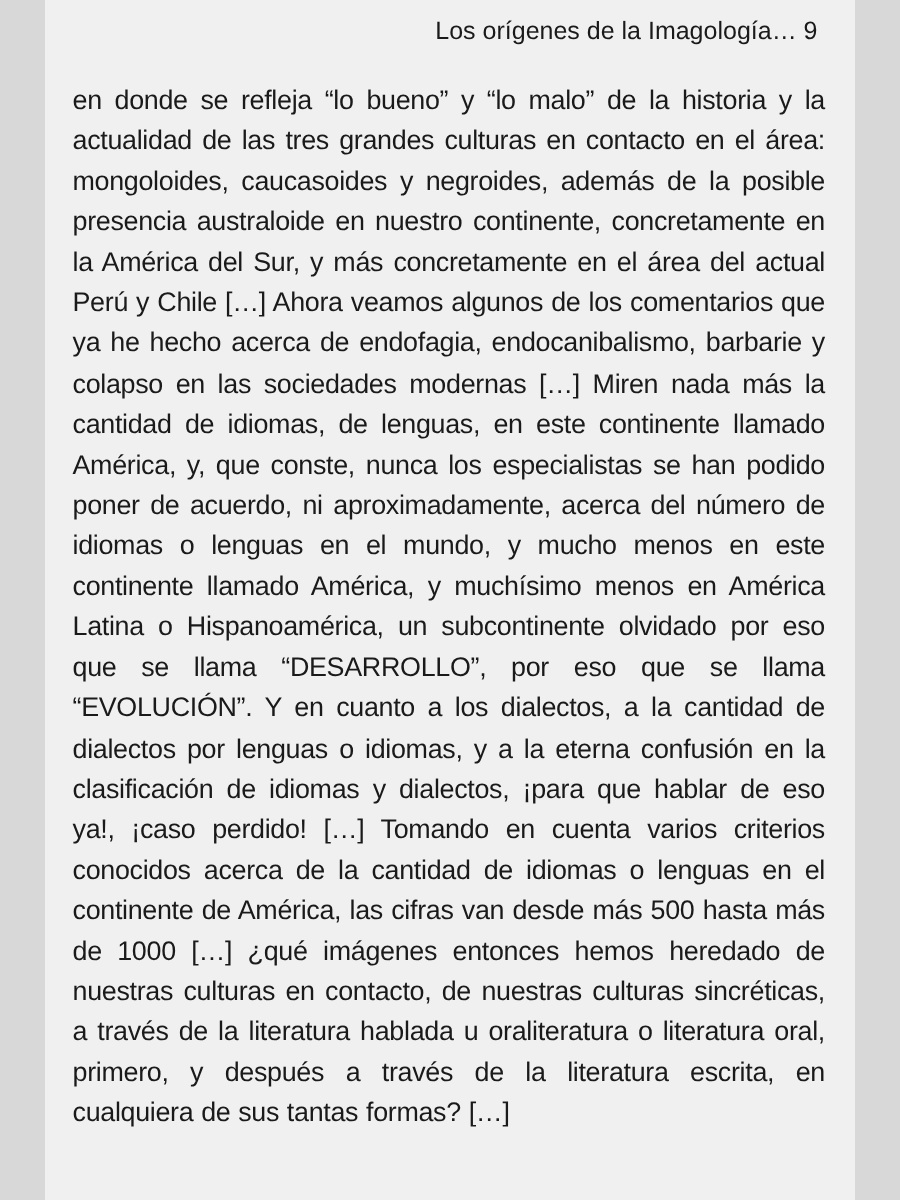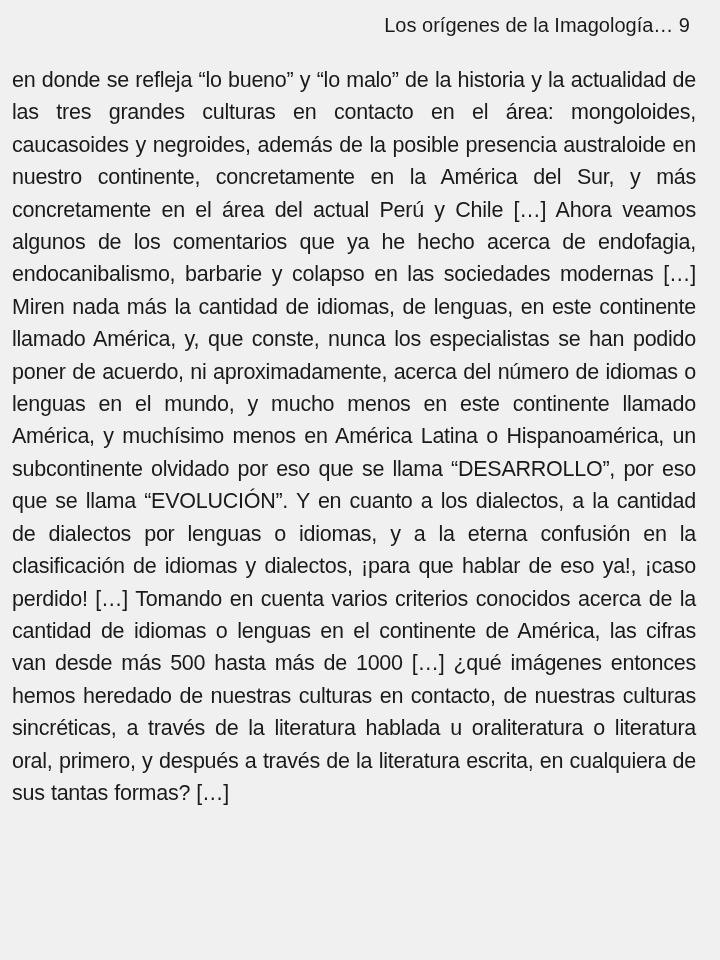--- a/index.html
+++ b/index.html
@@ -2,42 +2,42 @@
 <html lang="es"><head>
 <meta charset="utf-8">
 <style>
   html, body {
     margin: 0;
     padding: 0;
     background: #d8d8d8;
   }
   .page {
     position: relative;
-    width: 720px;
+    width: 648px;
     height: 960px;
     margin: 0 auto;
     background: #f0f0f0;
     color: #1a1a1a;
     font-family: "Liberation Sans", "DejaVu Sans", sans-serif;
     overflow: hidden;
     box-sizing: border-box;
   }
   .header {
     padding: 12px 30px 0 30px;
     text-align: right;
   }
   .page-title {
     font-size: 20px;
     line-height: 26px;
     font-weight: 400;
     color: #1a1a1a;
     letter-spacing: 0px;
   }
   .body-text {
-    margin: 26px 24px 0 12px;
+    margin: 26px 24px 0 22px;
     font-size: 21.5px;
     line-height: 32.4px;
     text-align: justify;
     text-justify: inter-word;
     letter-spacing: -0.25px;
     word-spacing: 0.5px;
     color: #1a1a1a;
   }
 </style>
 </head>

